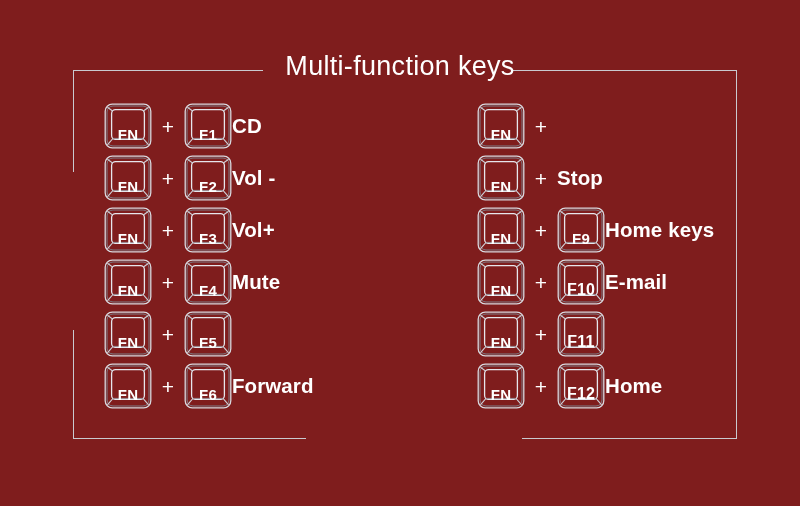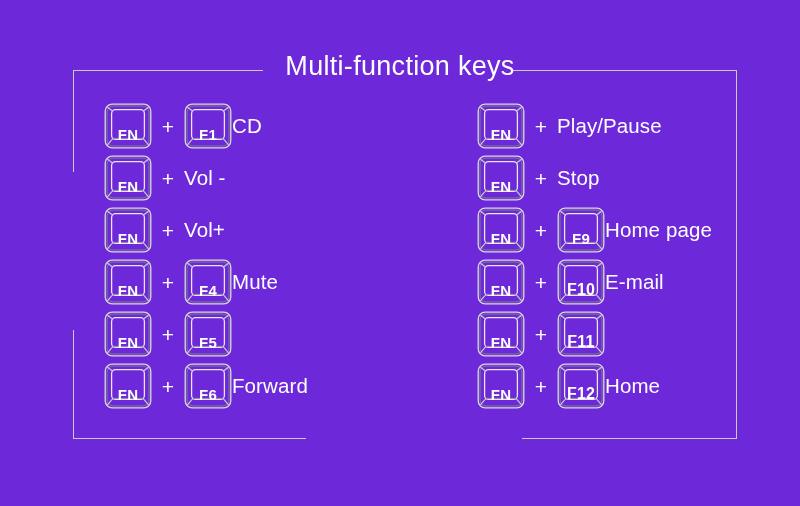--- a/index.html
+++ b/index.html
@@ -10,21 +10,21 @@
   body {
     width: 800px;
     height: 506px;
     overflow: hidden;
     font-family: "Liberation Sans", sans-serif;
   }
   #stage {
     position: relative;
     width: 800px;
     height: 506px;
-    background: #6d28d9;
+    background: #7f1d1d;
   }
 
   
   .frame-line {
     position: absolute;
     background: #c9c9cf;
   }
   .frame-top-left   { left: 73px;  top: 70px;  width: 190px; height: 1px; }
   .frame-top-right  { left: 513px; top: 70px;  width: 224px; height: 1px; }
   .frame-left-upper { left: 73px;  top: 70px;  width: 1px;   height: 102px; }
@@ -101,21 +101,21 @@
     color: #ffffff;
     font-size: 21px;
     font-weight: 400;
     line-height: 1;
   }
 
   .fnlabel {
     flex: 0 0 auto;
     color: #ffffff;
     font-size: 20.5px;
-    font-weight: 400;
+    font-weight: 700;
     letter-spacing: 0.1px;
     line-height: 1;
     white-space: nowrap;
     padding-left: 0px;
   }
 </style>
 </head>
 <body>
 
 <div id="stage">
@@ -160,34 +160,54 @@
               <rect x="1.2" y="1.2" width="45.6" height="43.6" rx="7" ry="7" fill="none" stroke="#d8d8de" stroke-width="1.3"></rect>
               <rect x="3.0" y="3.0" width="42.0" height="40.0" rx="6" ry="6" fill="none" stroke="#7e7e88" stroke-width="1"></rect>
               <rect x="7.6" y="6.6" width="32.8" height="29.8" rx="4" ry="4" fill="none" stroke="#e6e6ec" stroke-width="1.3"></rect>
               <line x1="3.4" y1="4.2" x2="8.6" y2="8.0" stroke="#cfcfd6" stroke-width="1.1"></line>
               <line x1="44.6" y1="4.2" x2="39.4" y2="8.0" stroke="#cfcfd6" stroke-width="1.1"></line>
               <line x1="3.4" y1="41.8" x2="9.0" y2="35.4" stroke="#cfcfd6" stroke-width="1.1"></line>
               <line x1="44.6" y1="41.8" x2="39.0" y2="35.4" stroke="#cfcfd6" stroke-width="1.1"></line>
               <line x1="9.0" y1="35.4" x2="39.0" y2="35.4" stroke="#9a9aa3" stroke-width="0.9"></line>
             </svg></span><span class="klabel">FN</span></div>
         <span class="plus">+</span>
+        <div class="keycap"><span><svg width="48" height="46" viewBox="0 0 48 46" xmlns="http://www.w3.org/2000/svg">
+              <rect x="1.2" y="1.2" width="45.6" height="43.6" rx="7" ry="7" fill="none" stroke="#d8d8de" stroke-width="1.3"></rect>
+              <rect x="3.0" y="3.0" width="42.0" height="40.0" rx="6" ry="6" fill="none" stroke="#7e7e88" stroke-width="1"></rect>
+              <rect x="7.6" y="6.6" width="32.8" height="29.8" rx="4" ry="4" fill="none" stroke="#e6e6ec" stroke-width="1.3"></rect>
+              <line x1="3.4" y1="4.2" x2="8.6" y2="8.0" stroke="#cfcfd6" stroke-width="1.1"></line>
+              <line x1="44.6" y1="4.2" x2="39.4" y2="8.0" stroke="#cfcfd6" stroke-width="1.1"></line>
+              <line x1="3.4" y1="41.8" x2="9.0" y2="35.4" stroke="#cfcfd6" stroke-width="1.1"></line>
+              <line x1="44.6" y1="41.8" x2="39.0" y2="35.4" stroke="#cfcfd6" stroke-width="1.1"></line>
+              <line x1="9.0" y1="35.4" x2="39.0" y2="35.4" stroke="#9a9aa3" stroke-width="0.9"></line>
+            </svg></span><span class="klabel">F2</span></div>
         <span class="fnlabel">Vol -</span>
       </div>
       <div class="key-row">
         <div class="keycap"><span><svg width="48" height="46" viewBox="0 0 48 46" xmlns="http://www.w3.org/2000/svg">
               <rect x="1.2" y="1.2" width="45.6" height="43.6" rx="7" ry="7" fill="none" stroke="#d8d8de" stroke-width="1.3"></rect>
               <rect x="3.0" y="3.0" width="42.0" height="40.0" rx="6" ry="6" fill="none" stroke="#7e7e88" stroke-width="1"></rect>
               <rect x="7.6" y="6.6" width="32.8" height="29.8" rx="4" ry="4" fill="none" stroke="#e6e6ec" stroke-width="1.3"></rect>
               <line x1="3.4" y1="4.2" x2="8.6" y2="8.0" stroke="#cfcfd6" stroke-width="1.1"></line>
               <line x1="44.6" y1="4.2" x2="39.4" y2="8.0" stroke="#cfcfd6" stroke-width="1.1"></line>
               <line x1="3.4" y1="41.8" x2="9.0" y2="35.4" stroke="#cfcfd6" stroke-width="1.1"></line>
               <line x1="44.6" y1="41.8" x2="39.0" y2="35.4" stroke="#cfcfd6" stroke-width="1.1"></line>
               <line x1="9.0" y1="35.4" x2="39.0" y2="35.4" stroke="#9a9aa3" stroke-width="0.9"></line>
             </svg></span><span class="klabel">FN</span></div>
         <span class="plus">+</span>
+        <div class="keycap"><span><svg width="48" height="46" viewBox="0 0 48 46" xmlns="http://www.w3.org/2000/svg">
+              <rect x="1.2" y="1.2" width="45.6" height="43.6" rx="7" ry="7" fill="none" stroke="#d8d8de" stroke-width="1.3"></rect>
+              <rect x="3.0" y="3.0" width="42.0" height="40.0" rx="6" ry="6" fill="none" stroke="#7e7e88" stroke-width="1"></rect>
+              <rect x="7.6" y="6.6" width="32.8" height="29.8" rx="4" ry="4" fill="none" stroke="#e6e6ec" stroke-width="1.3"></rect>
+              <line x1="3.4" y1="4.2" x2="8.6" y2="8.0" stroke="#cfcfd6" stroke-width="1.1"></line>
+              <line x1="44.6" y1="4.2" x2="39.4" y2="8.0" stroke="#cfcfd6" stroke-width="1.1"></line>
+              <line x1="3.4" y1="41.8" x2="9.0" y2="35.4" stroke="#cfcfd6" stroke-width="1.1"></line>
+              <line x1="44.6" y1="41.8" x2="39.0" y2="35.4" stroke="#cfcfd6" stroke-width="1.1"></line>
+              <line x1="9.0" y1="35.4" x2="39.0" y2="35.4" stroke="#9a9aa3" stroke-width="0.9"></line>
+            </svg></span><span class="klabel">F3</span></div>
         <span class="fnlabel">Vol+</span>
       </div>
       <div class="key-row">
         <div class="keycap"><span><svg width="48" height="46" viewBox="0 0 48 46" xmlns="http://www.w3.org/2000/svg">
               <rect x="1.2" y="1.2" width="45.6" height="43.6" rx="7" ry="7" fill="none" stroke="#d8d8de" stroke-width="1.3"></rect>
               <rect x="3.0" y="3.0" width="42.0" height="40.0" rx="6" ry="6" fill="none" stroke="#7e7e88" stroke-width="1"></rect>
               <rect x="7.6" y="6.6" width="32.8" height="29.8" rx="4" ry="4" fill="none" stroke="#e6e6ec" stroke-width="1.3"></rect>
               <line x1="3.4" y1="4.2" x2="8.6" y2="8.0" stroke="#cfcfd6" stroke-width="1.1"></line>
               <line x1="44.6" y1="4.2" x2="39.4" y2="8.0" stroke="#cfcfd6" stroke-width="1.1"></line>
               <line x1="3.4" y1="41.8" x2="9.0" y2="35.4" stroke="#cfcfd6" stroke-width="1.1"></line>
@@ -261,21 +281,20 @@
               <rect x="1.2" y="1.2" width="45.6" height="43.6" rx="7" ry="7" fill="none" stroke="#d8d8de" stroke-width="1.3"></rect>
               <rect x="3.0" y="3.0" width="42.0" height="40.0" rx="6" ry="6" fill="none" stroke="#7e7e88" stroke-width="1"></rect>
               <rect x="7.6" y="6.6" width="32.8" height="29.8" rx="4" ry="4" fill="none" stroke="#e6e6ec" stroke-width="1.3"></rect>
               <line x1="3.4" y1="4.2" x2="8.6" y2="8.0" stroke="#cfcfd6" stroke-width="1.1"></line>
               <line x1="44.6" y1="4.2" x2="39.4" y2="8.0" stroke="#cfcfd6" stroke-width="1.1"></line>
               <line x1="3.4" y1="41.8" x2="9.0" y2="35.4" stroke="#cfcfd6" stroke-width="1.1"></line>
               <line x1="44.6" y1="41.8" x2="39.0" y2="35.4" stroke="#cfcfd6" stroke-width="1.1"></line>
               <line x1="9.0" y1="35.4" x2="39.0" y2="35.4" stroke="#9a9aa3" stroke-width="0.9"></line>
             </svg></span><span class="klabel">FN</span></div>
         <span class="plus">+</span>
-        <span class="fnlabel">Play/Pause</span>
       </div>
       <div class="key-row">
         <div class="keycap"><span><svg width="48" height="46" viewBox="0 0 48 46" xmlns="http://www.w3.org/2000/svg">
               <rect x="1.2" y="1.2" width="45.6" height="43.6" rx="7" ry="7" fill="none" stroke="#d8d8de" stroke-width="1.3"></rect>
               <rect x="3.0" y="3.0" width="42.0" height="40.0" rx="6" ry="6" fill="none" stroke="#7e7e88" stroke-width="1"></rect>
               <rect x="7.6" y="6.6" width="32.8" height="29.8" rx="4" ry="4" fill="none" stroke="#e6e6ec" stroke-width="1.3"></rect>
               <line x1="3.4" y1="4.2" x2="8.6" y2="8.0" stroke="#cfcfd6" stroke-width="1.1"></line>
               <line x1="44.6" y1="4.2" x2="39.4" y2="8.0" stroke="#cfcfd6" stroke-width="1.1"></line>
               <line x1="3.4" y1="41.8" x2="9.0" y2="35.4" stroke="#cfcfd6" stroke-width="1.1"></line>
               <line x1="44.6" y1="41.8" x2="39.0" y2="35.4" stroke="#cfcfd6" stroke-width="1.1"></line>
@@ -299,21 +318,21 @@
         <div class="keycap"><span><svg width="48" height="46" viewBox="0 0 48 46" xmlns="http://www.w3.org/2000/svg">
               <rect x="1.2" y="1.2" width="45.6" height="43.6" rx="7" ry="7" fill="none" stroke="#d8d8de" stroke-width="1.3"></rect>
               <rect x="3.0" y="3.0" width="42.0" height="40.0" rx="6" ry="6" fill="none" stroke="#7e7e88" stroke-width="1"></rect>
               <rect x="7.6" y="6.6" width="32.8" height="29.8" rx="4" ry="4" fill="none" stroke="#e6e6ec" stroke-width="1.3"></rect>
               <line x1="3.4" y1="4.2" x2="8.6" y2="8.0" stroke="#cfcfd6" stroke-width="1.1"></line>
               <line x1="44.6" y1="4.2" x2="39.4" y2="8.0" stroke="#cfcfd6" stroke-width="1.1"></line>
               <line x1="3.4" y1="41.8" x2="9.0" y2="35.4" stroke="#cfcfd6" stroke-width="1.1"></line>
               <line x1="44.6" y1="41.8" x2="39.0" y2="35.4" stroke="#cfcfd6" stroke-width="1.1"></line>
               <line x1="9.0" y1="35.4" x2="39.0" y2="35.4" stroke="#9a9aa3" stroke-width="0.9"></line>
             </svg></span><span class="klabel">F9</span></div>
-        <span class="fnlabel">Home page</span>
+        <span class="fnlabel">Home keys</span>
       </div>
       <div class="key-row">
         <div class="keycap"><span><svg width="48" height="46" viewBox="0 0 48 46" xmlns="http://www.w3.org/2000/svg">
               <rect x="1.2" y="1.2" width="45.6" height="43.6" rx="7" ry="7" fill="none" stroke="#d8d8de" stroke-width="1.3"></rect>
               <rect x="3.0" y="3.0" width="42.0" height="40.0" rx="6" ry="6" fill="none" stroke="#7e7e88" stroke-width="1"></rect>
               <rect x="7.6" y="6.6" width="32.8" height="29.8" rx="4" ry="4" fill="none" stroke="#e6e6ec" stroke-width="1.3"></rect>
               <line x1="3.4" y1="4.2" x2="8.6" y2="8.0" stroke="#cfcfd6" stroke-width="1.1"></line>
               <line x1="44.6" y1="4.2" x2="39.4" y2="8.0" stroke="#cfcfd6" stroke-width="1.1"></line>
               <line x1="3.4" y1="41.8" x2="9.0" y2="35.4" stroke="#cfcfd6" stroke-width="1.1"></line>
               <line x1="44.6" y1="41.8" x2="39.0" y2="35.4" stroke="#cfcfd6" stroke-width="1.1"></line>

